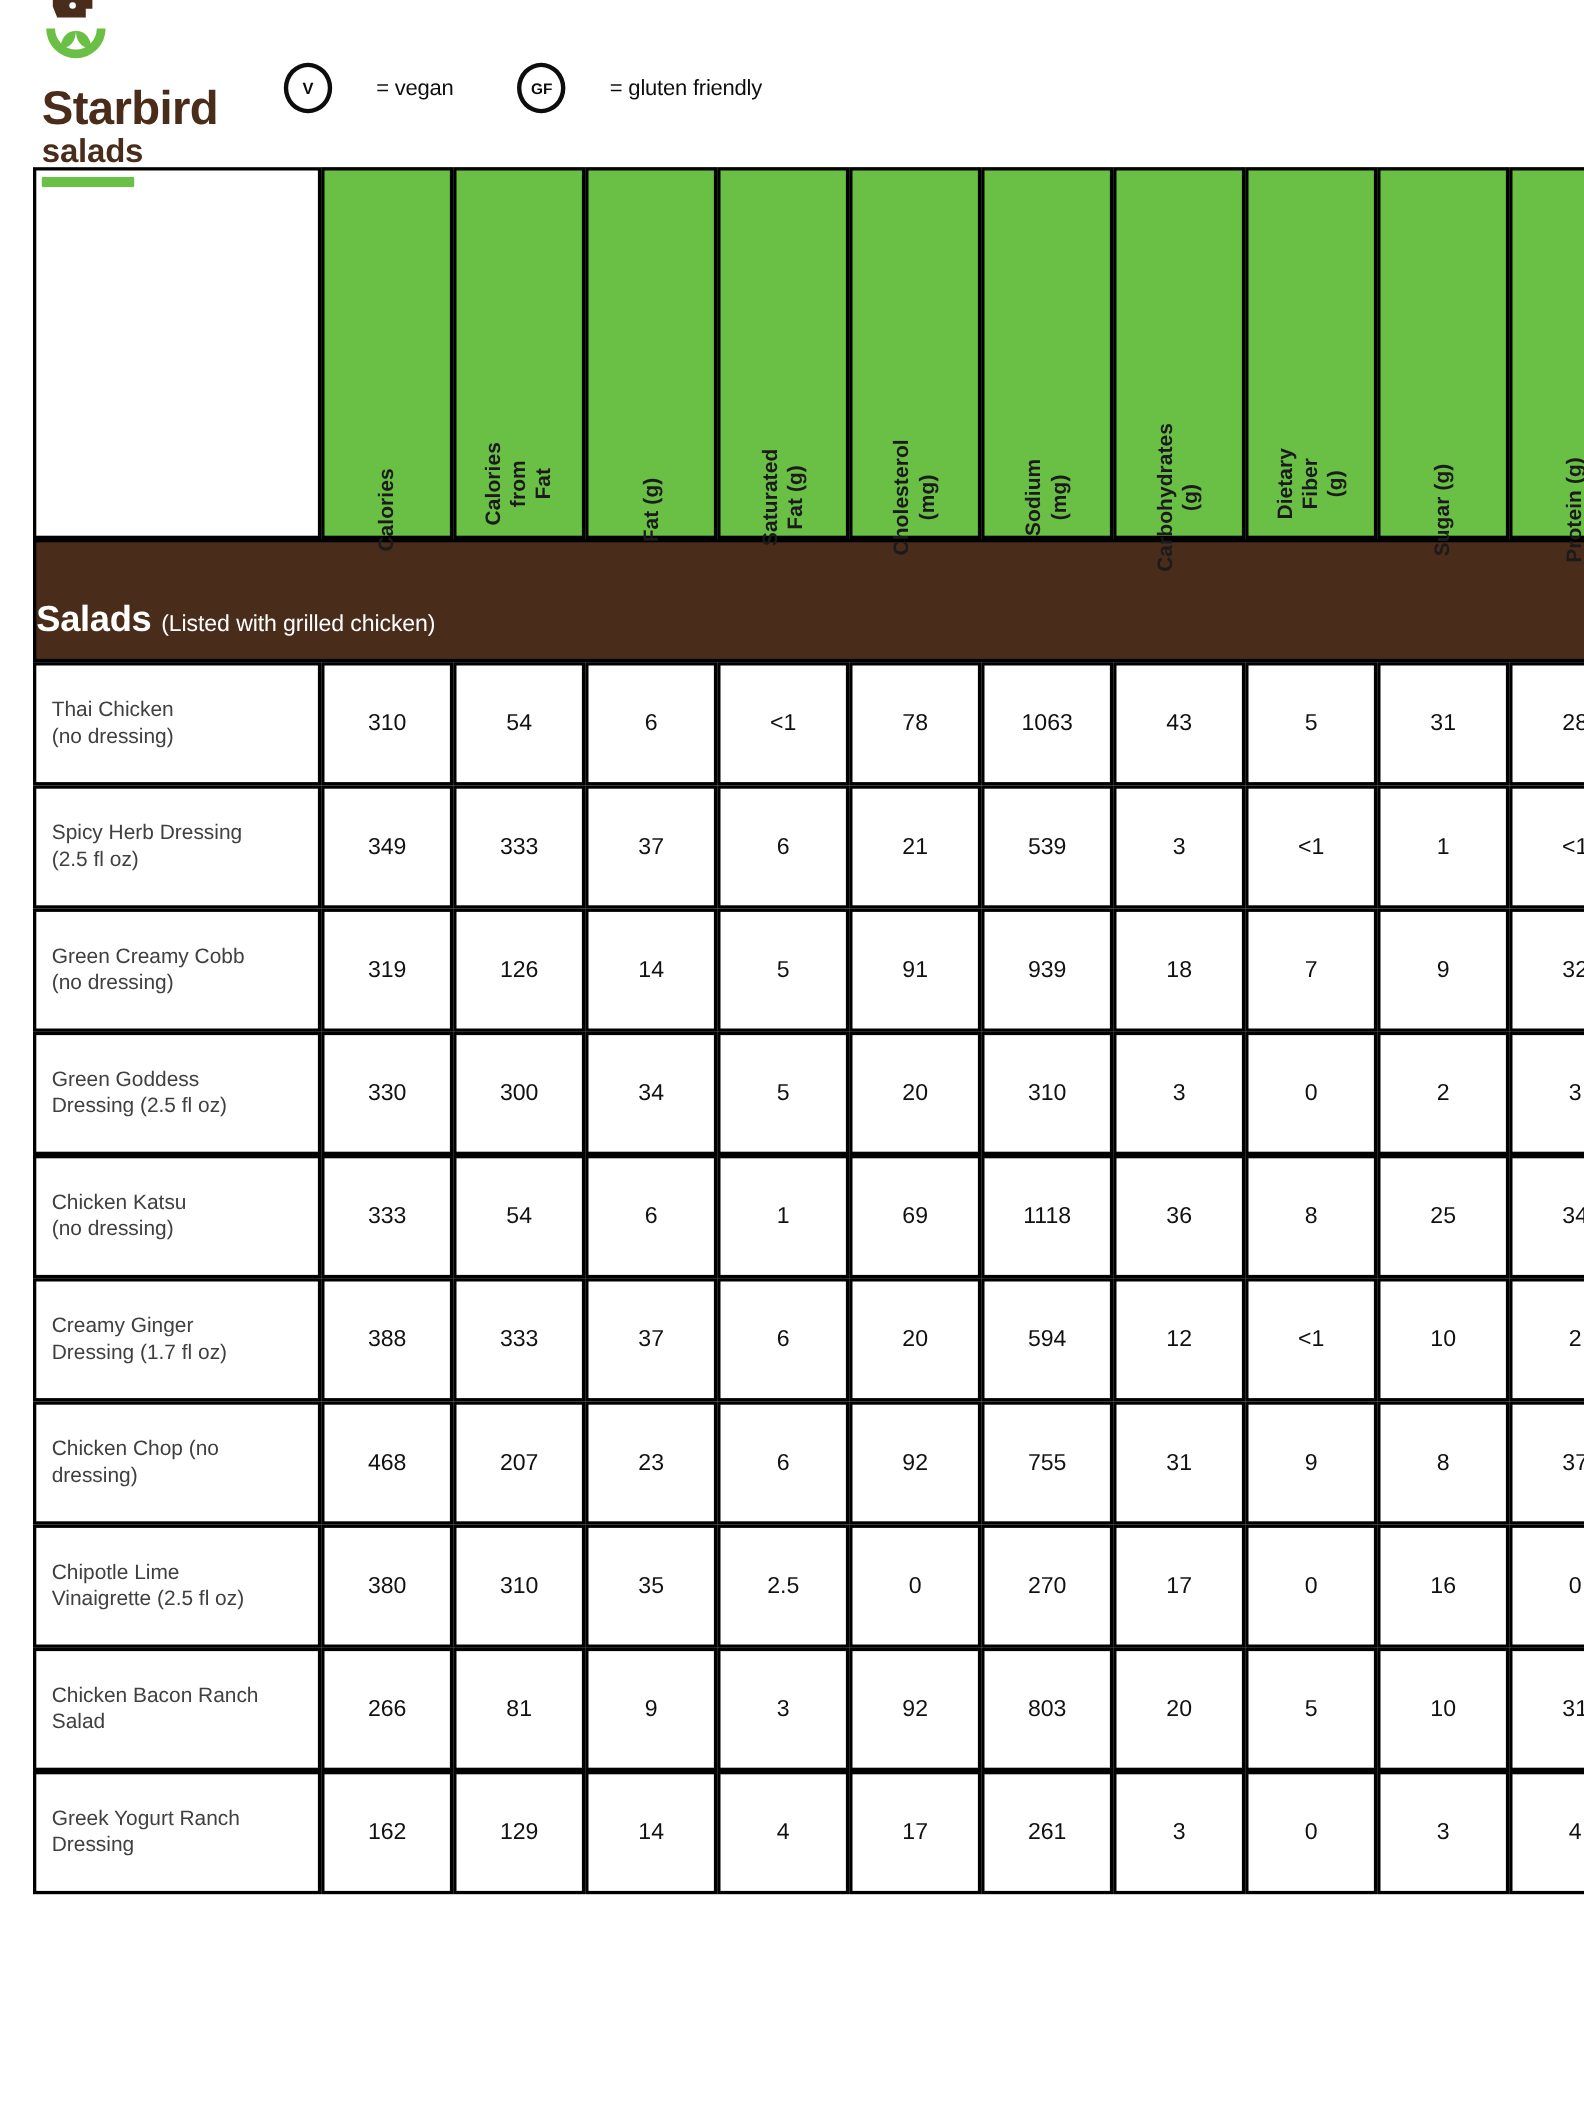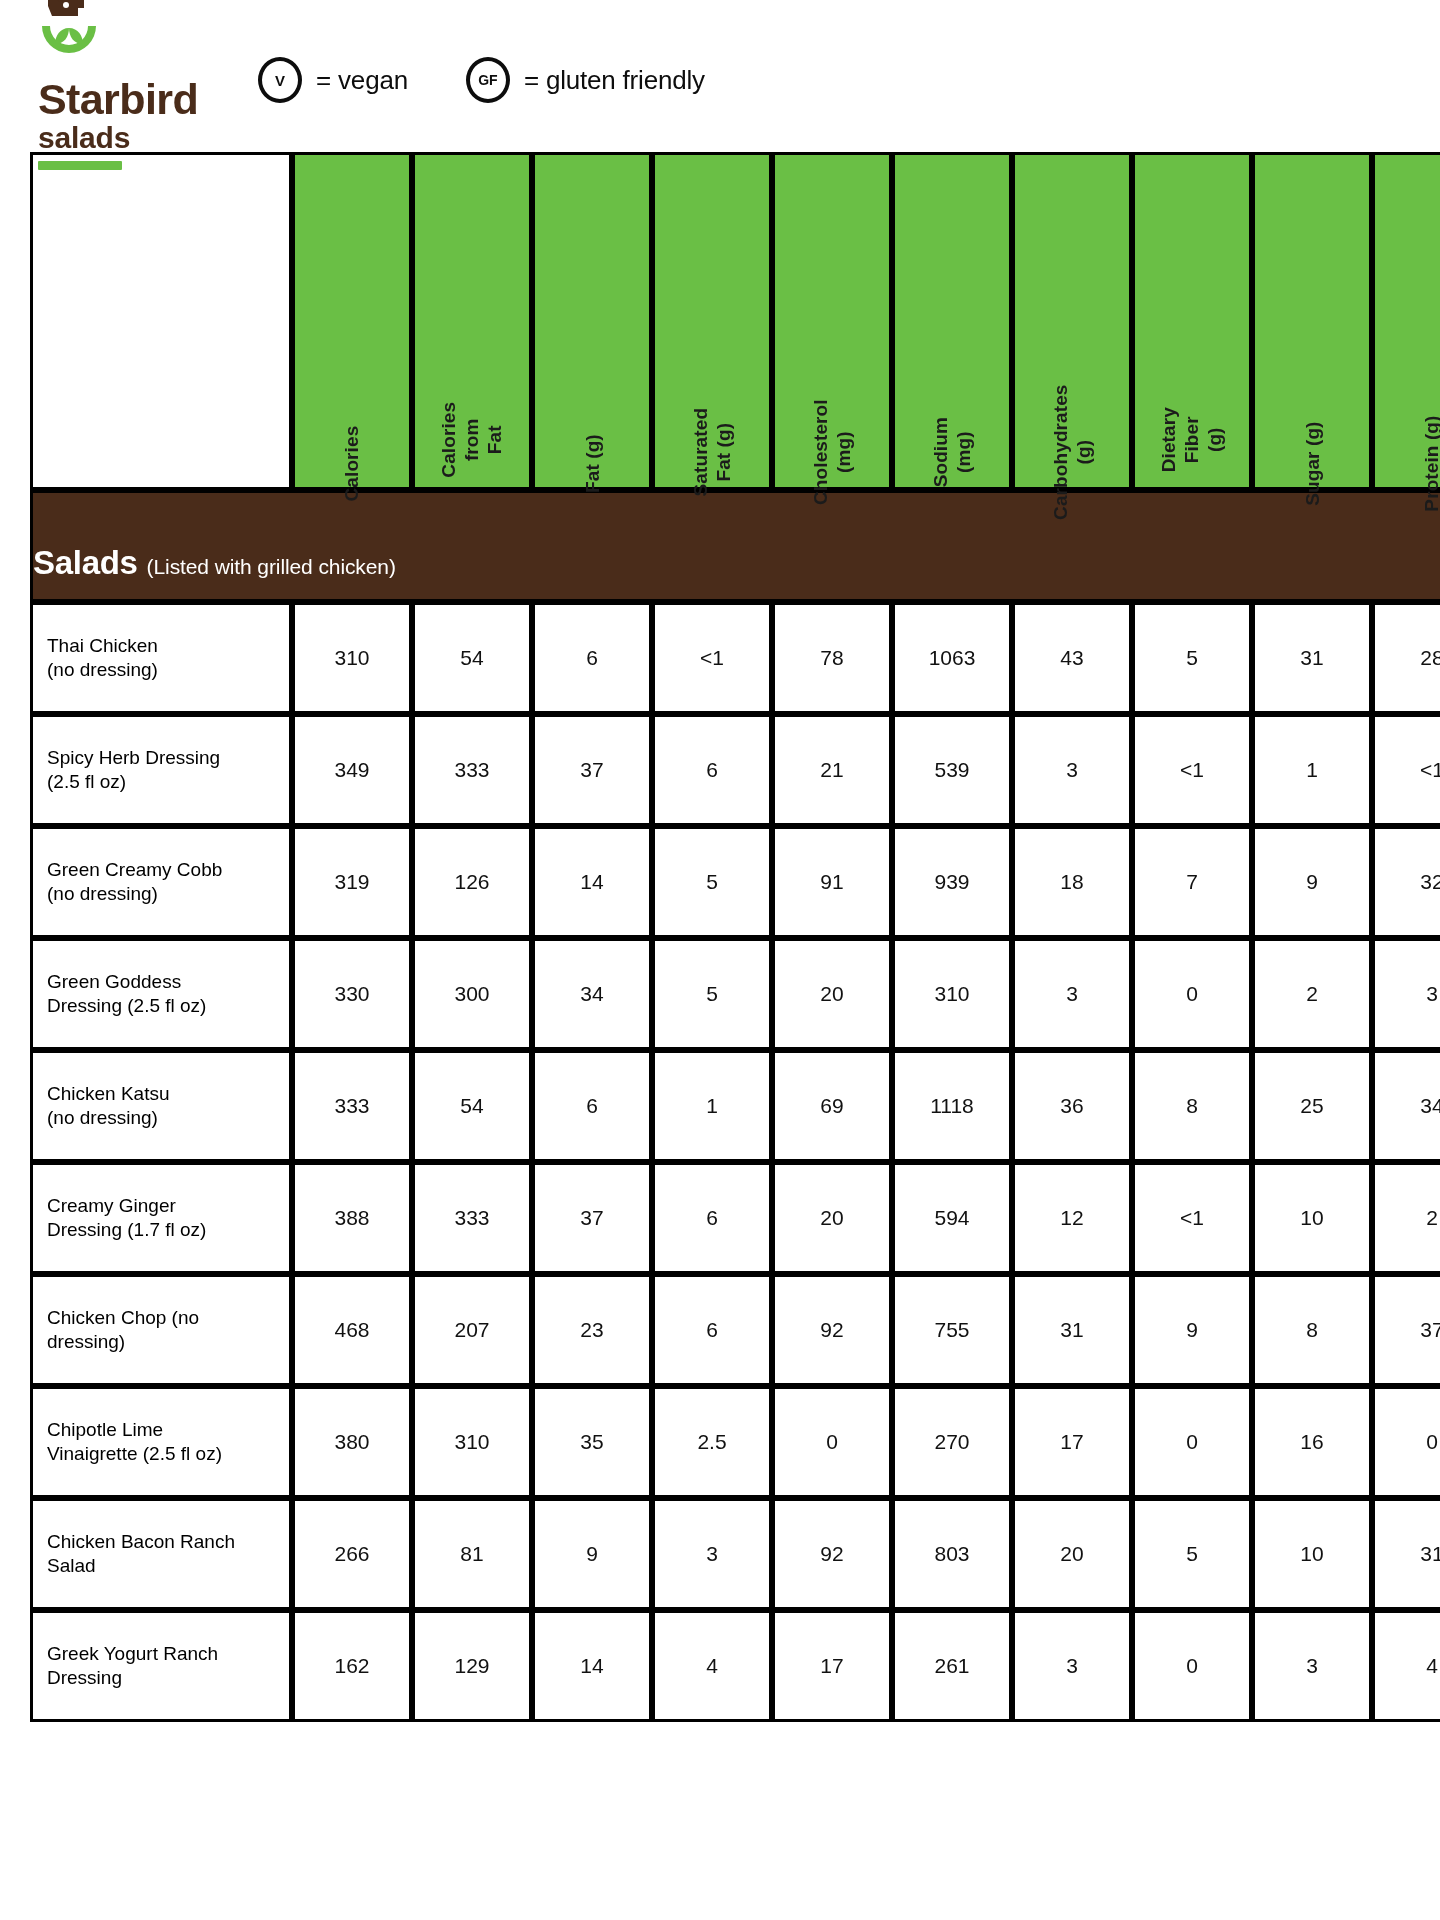--- a/index.html
+++ b/index.html
@@ -45,21 +45,21 @@
   .legend-item { display: flex; align-items: center; gap: 14px; }
   .badge {
     width: 44px; height: 46px; border: 4px solid #0d0d0d;
     border-radius: 50%;
     display: flex; align-items: center; justify-content: center;
     font-weight: bold; color: #0d0d0d; background: #fff;
     flex: none;
   }
   .badge.v { font-size: 15px; }
   .badge.gf { font-size: 14px; }
-  .legend-text { font-size: 26px; color: #0d0d0d; letter-spacing: -0.2px; }
+  .legend-text { font-size: 20px; color: #0d0d0d; letter-spacing: -0.2px; margin-left: 26px; }
 
   
   .title {
     font-family: "DejaVu Serif", serif;
     font-weight: bold;
     color: #4a2c1a;
     font-size: 55px;
     letter-spacing: -0.5px;
     padding: 6px 0 0 32px;
     line-height: 1.05;
@@ -124,21 +124,21 @@
     border-bottom: 3px solid #000;
   }
   .section-inner { display: flex; align-items: baseline; gap: 9px; padding-top: 34px; }
   .section-title { font-size: 33px; font-weight: bold; letter-spacing: -0.3px; }
   .section-sub { font-size: 21px; letter-spacing: -0.1px; }
 
   
   tbody td.rowname {
     padding: 16px 10px 16px 14px;
     font-size: 19px;
-    color: #000000;
+    color: #404040;
     line-height: 1.28;
     height: 112px;
     white-space: pre-line;
   }
   tbody td.val {
     text-align: center;
     font-size: 21px;
     color: #111;
     height: 112px;
   }

